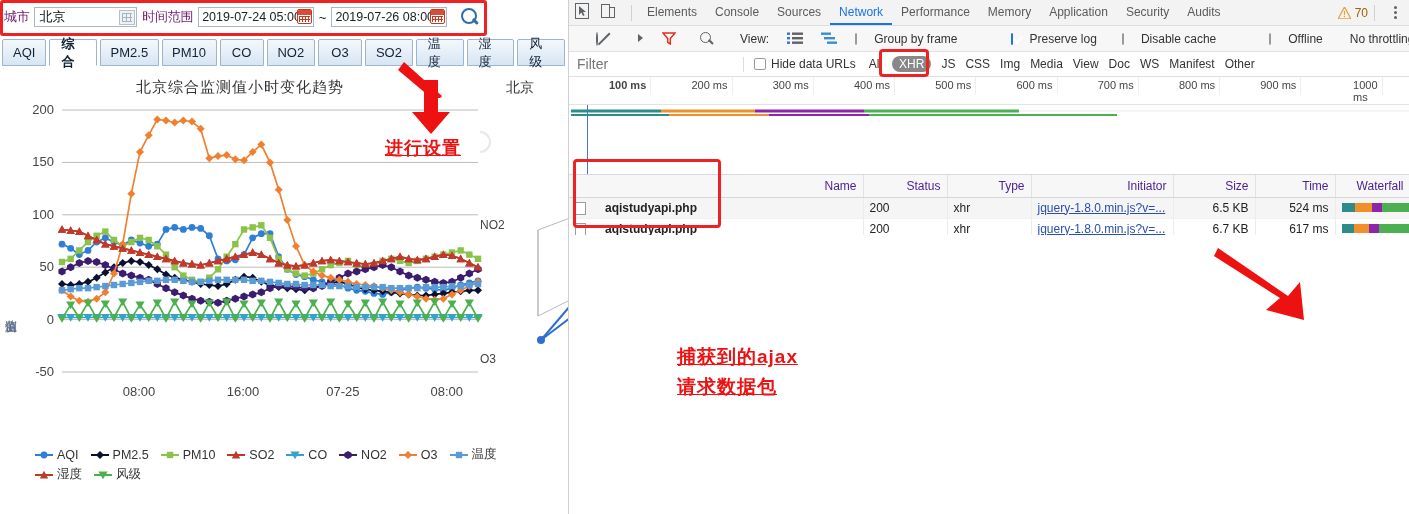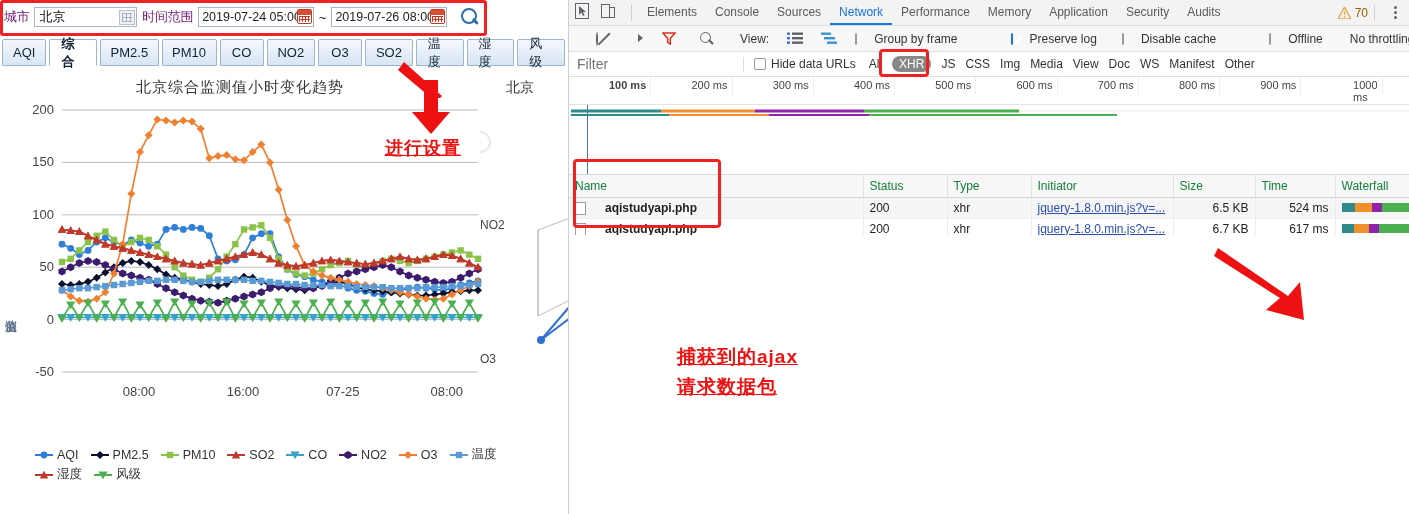--- a/index.html
+++ b/index.html
@@ -163,21 +163,21 @@
 
   .overview{height:28px;position:relative;border-bottom:1px solid #e3e3e3;background:#fff;}
   .ov-ticks{position:absolute;left:0;right:0;top:0;height:18px;}
   .ov-tick{position:absolute;top:2px;font-size:11px;color:#444;transform:translateX(-100%);padding-right:4px;}
   .ov-grid{position:absolute;top:0;bottom:0;width:1px;background:#eee;}
   .timeline{height:70px;position:relative;border-bottom:1px solid #d9d9d9;background:#fff;}
   .tl-blue{position:absolute;left:18px;top:0;bottom:0;width:1px;background:#4a6fe0;}
 
   table.netgrid{width:100%;border-collapse:collapse;table-layout:fixed;}
   table.netgrid th{
-    font-size:12px;font-weight:normal;color:#15803d;text-align:left;height:22px;
+    font-size:12px;font-weight:normal;color:#4c1d95;text-align:right;height:22px;
     border-right:1px solid #e2e2e2;border-bottom:1px solid #d7d7d7;
     padding:0 6px;background:#f7f7f7;
   }
   table.netgrid td{
     font-size:12px;color:#222;height:21px;border-right:1px solid #ececec;
     border-bottom:1px solid #f0f0f0;padding:0 6px;white-space:nowrap;overflow:hidden;
   }
   tr.netrow.alt td{background:#f5f5f5;}
   .num{text-align:right;}
   .namecell{display:flex;align-items:flex-end;gap:19px;font-weight:bold;}

